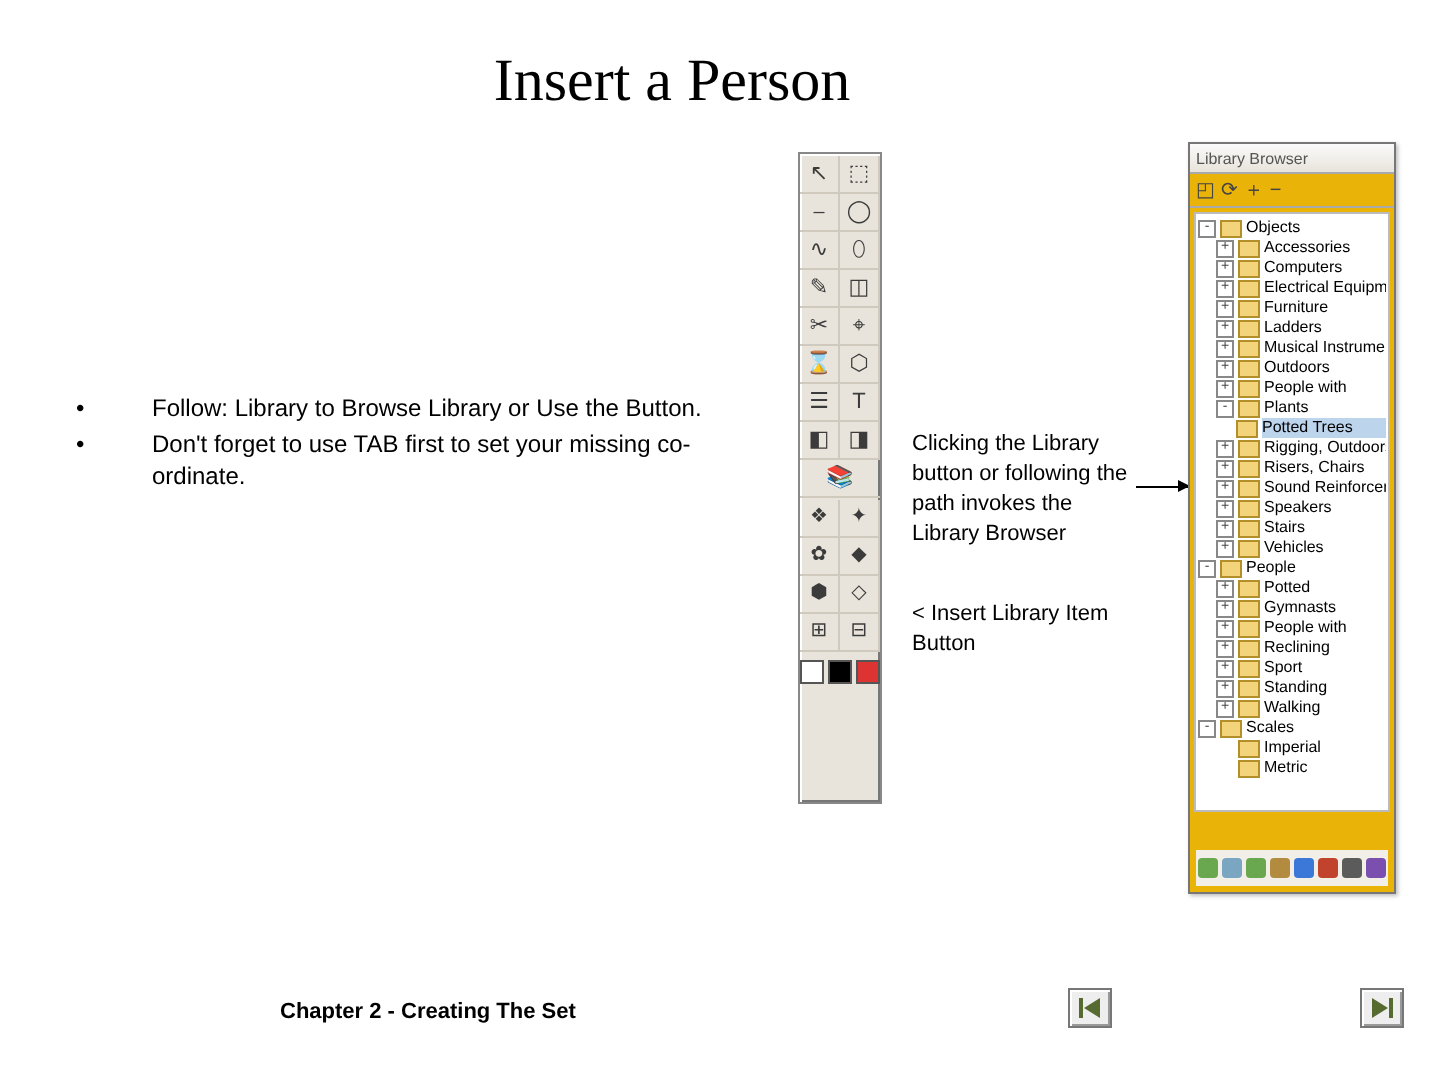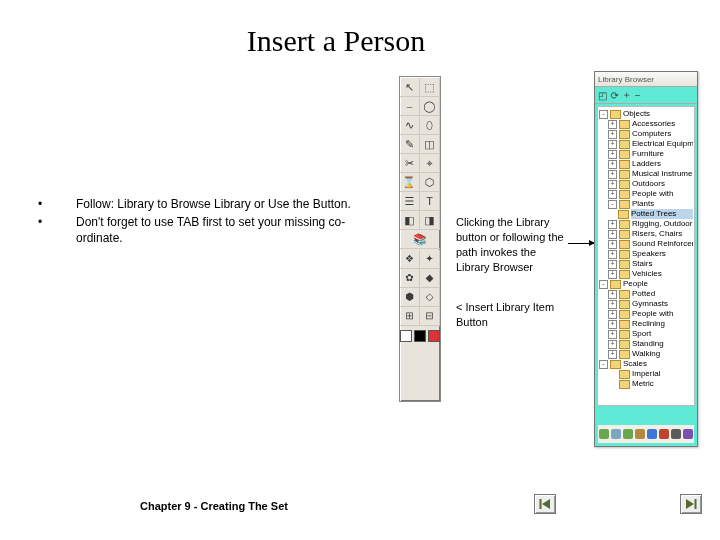--- a/index.html
+++ b/index.html
@@ -146,21 +146,21 @@
     width: 12px; height: 12px; border: 1px solid #555; box-sizing: border-box;
   }
 
   
   .libpanel {
     position: absolute;
     left: 594px;
     top: 71px;
     width: 104px;
     height: 376px;
-    background: #5eead4;
+    background: #eab308;
     border: 1px solid #777;
     box-sizing: border-box;
     box-shadow: 1px 1px 2px rgba(0,0,0,0.25);
     font-family: Tahoma, Verdana, sans-serif;
   }
   .libpanel .titlebar {
     height: 14px;
     background: linear-gradient(#fafafa, #e8e4db);
     border-bottom: 1px solid #aaa;
     font-size: 8px;
@@ -267,21 +267,21 @@
   <div class="row">
     <div class="dot">•</div>
     <div class="txt">Don't forget to use TAB first to set your missing co-ordinate.</div>
   </div>
 </div>
 
 <div class="caption1">Clicking the Library button or following the path invokes the Library Browser</div>
 <div class="arrow"></div>
 <div class="caption2">&lt; Insert Library Item Button</div>
 
-<div class="footer">Chapter 9 - Creating The Set</div>
+<div class="footer">Chapter 2 - Creating The Set</div>
 
 <div class="palette">
   <div class="grid" id="palette-grid">
       <div class="cell">
         <span class="p-ico">↖</span>
       </div>
       <div class="cell">
         <span class="p-ico">⬚</span>
       </div>
       <div class="cell">

